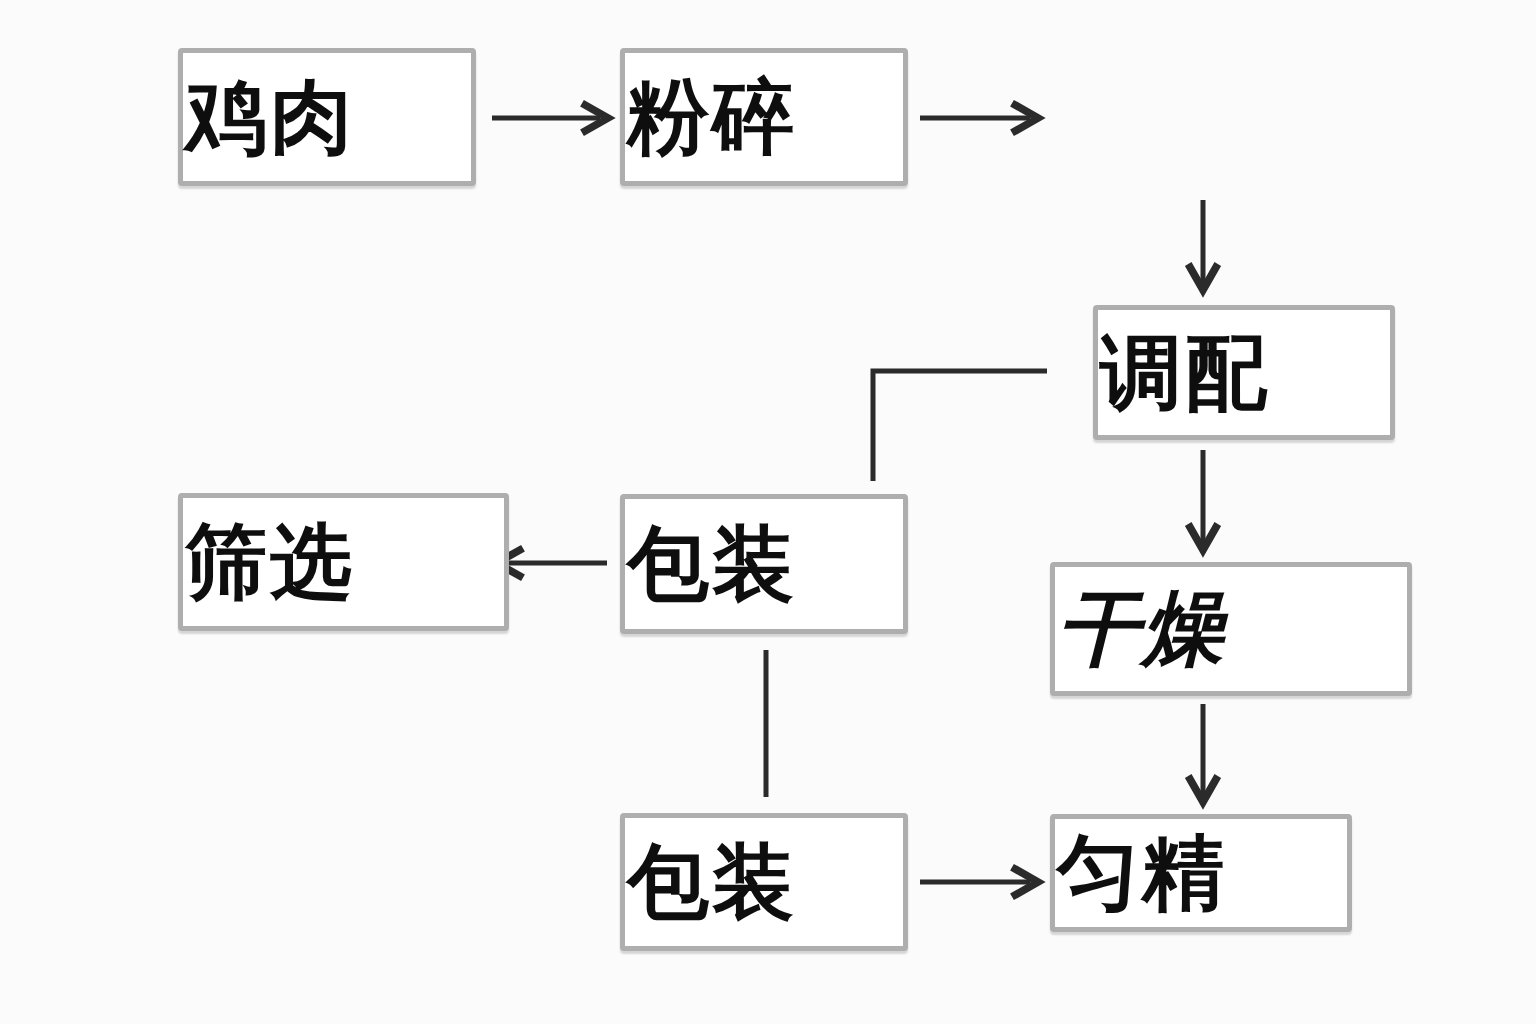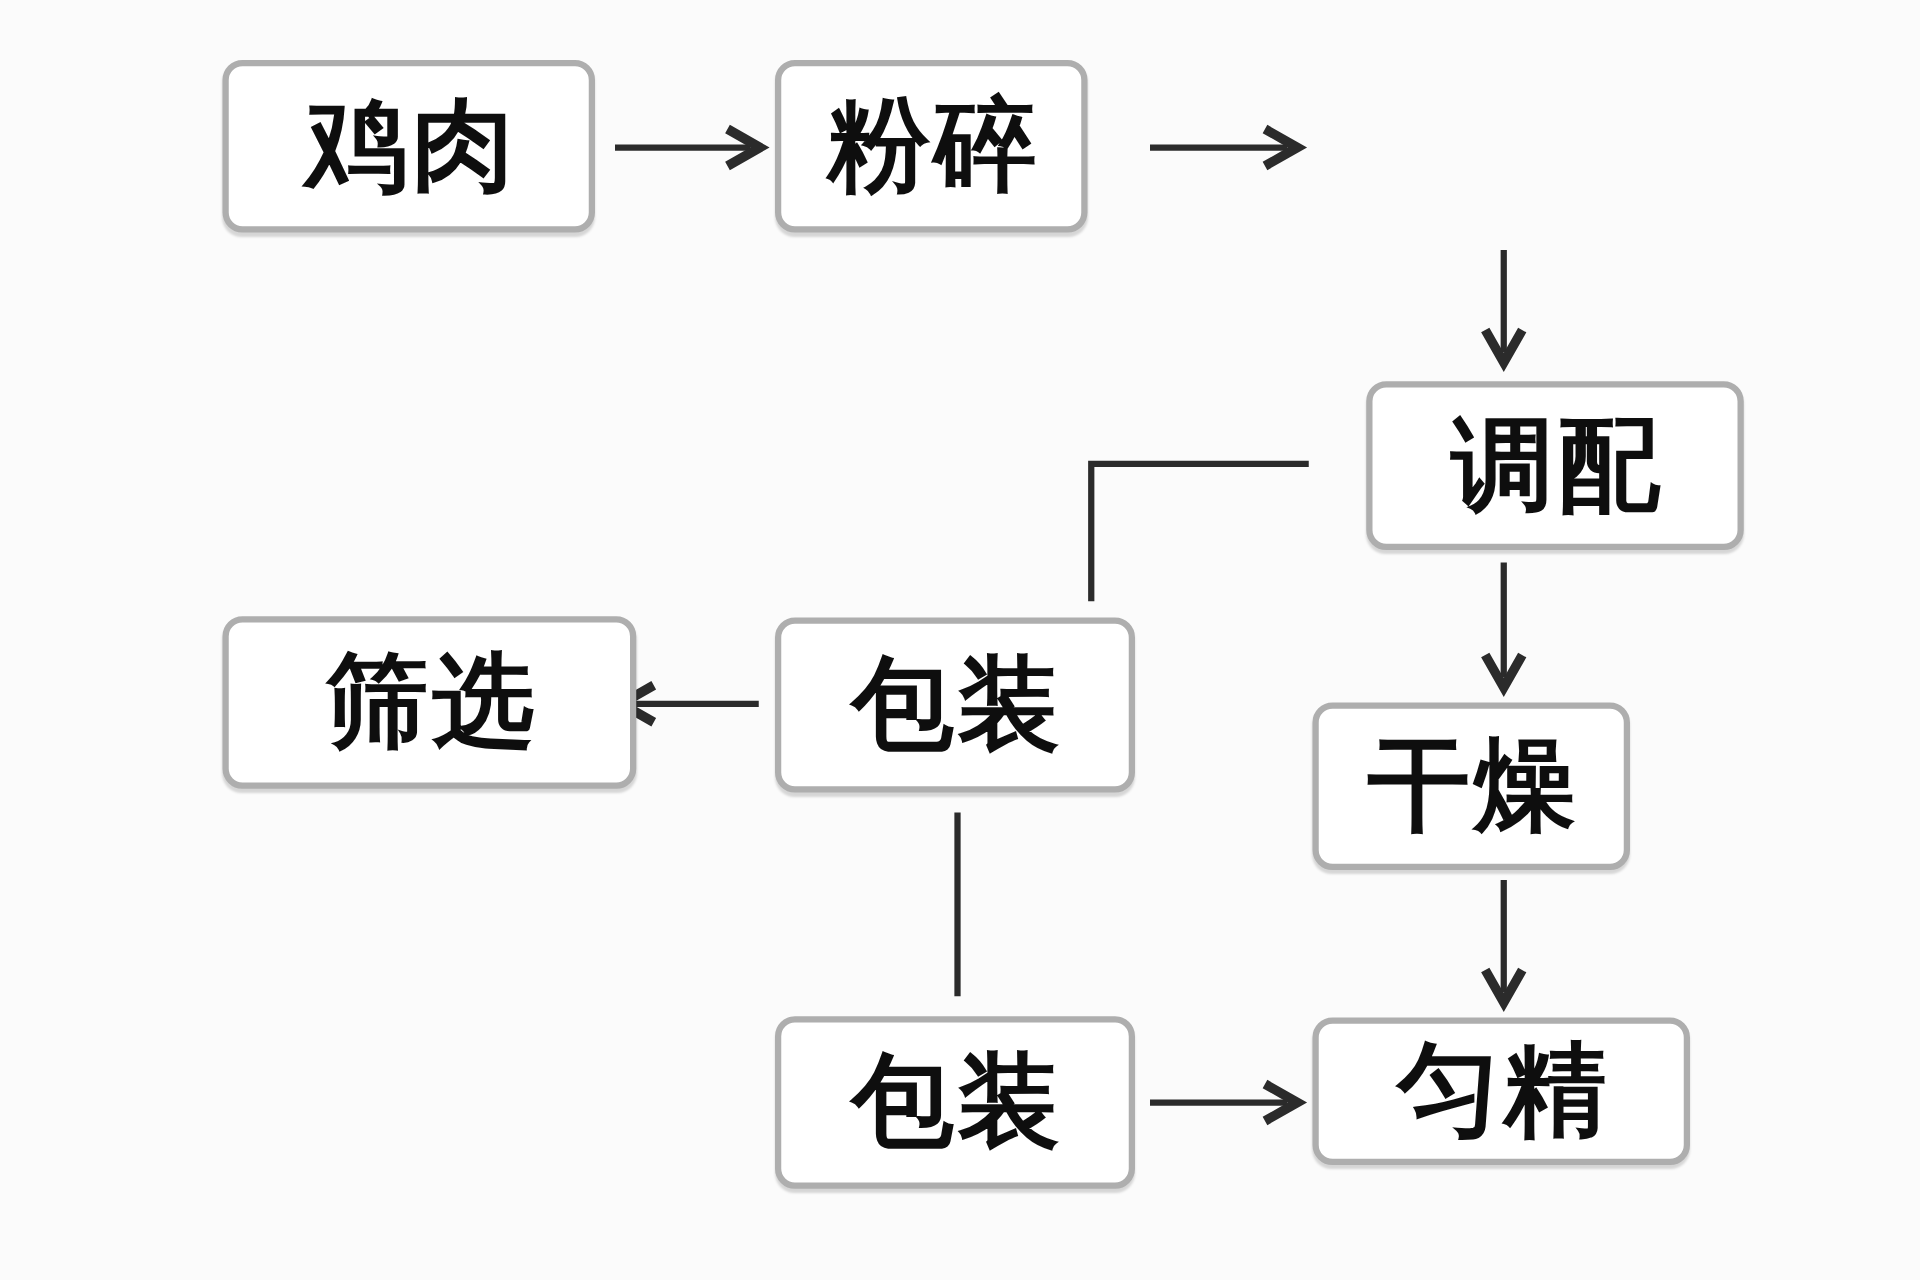--- a/index.html
+++ b/index.html
@@ -15,40 +15,39 @@
     position: absolute;
     left: 0; top: 0;
     width: 1536px; height: 1024px;
     pointer-events: none;
   }
   .node {
     position: absolute;
     box-sizing: border-box;
     background: #ffffff;
     border: 5px solid #aeaeae;
-    border-radius: 16px;
+    border-radius: 4px;
     box-shadow: 0 3px 2px rgba(0,0,0,0.15);
     display: flex;
     align-items: center;
-    justify-content: center;
   }
   .node-label {
     font-size: 82px;
     font-weight: 700;
     color: #0e0e0e;
     letter-spacing: 3px;
     line-height: 1;
     white-space: nowrap;
     transform: translateX(2px);
   }
   .n-chicken        { left: 178px;  top: 48px;  width: 298px; height: 138px; }
-  .n-crush          { left: 620px;  top: 48px;  width: 250px; height: 138px; }
+  .n-crush          { left: 620px;  top: 48px;  width: 288px; height: 138px; }
   .n-separate       { left: 1050px; top: 48px;  width: 302px; height: 138px; }
   .n-blend          { left: 1093px; top: 305px; width: 302px; height: 135px; }
-  .n-dry            { left: 1050px; top: 562px; width: 254px; height: 134px; }
+  .n-dry            { left: 1050px; top: 562px; width: 362px; height: 134px; font-style: italic; }
   .n-essence        { left: 1050px; top: 814px; width: 302px; height: 118px; }
   .n-screen         { left: 178px;  top: 493px; width: 331px; height: 138px; }
   .n-package-mid    { left: 620px;  top: 494px; width: 288px; height: 140px; }
   .n-package-bottom { left: 620px;  top: 813px; width: 288px; height: 138px; }
 </style>
 </head>
 <body>
 
 <div class="canvas">
 

